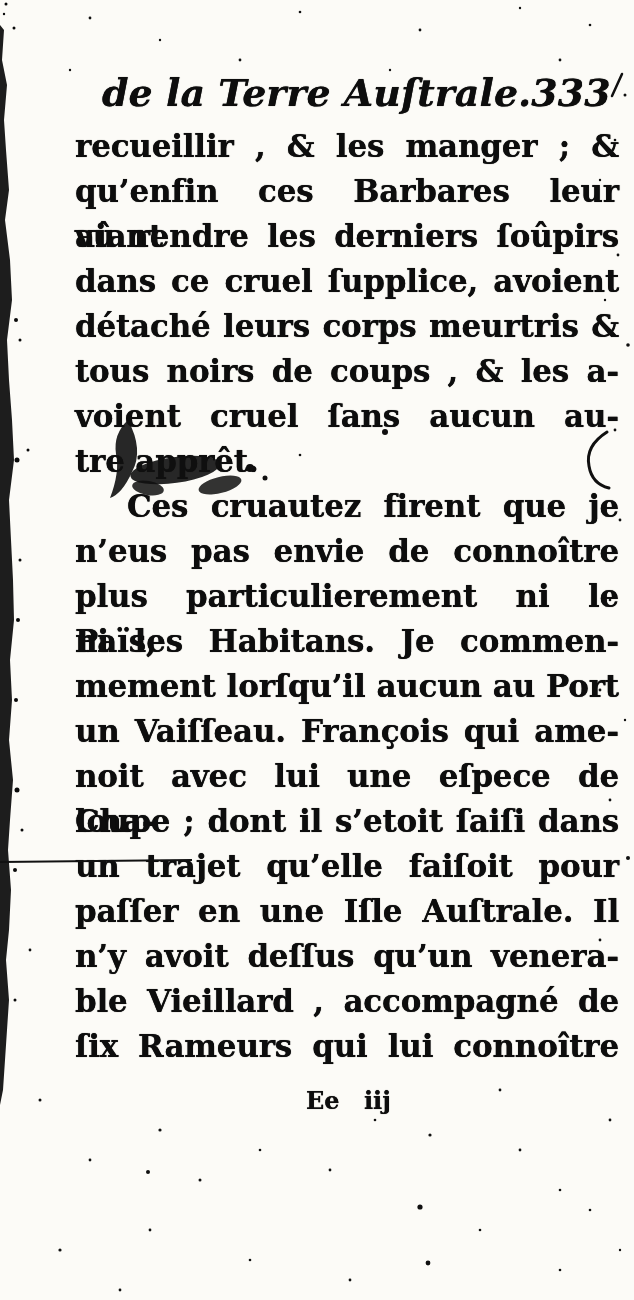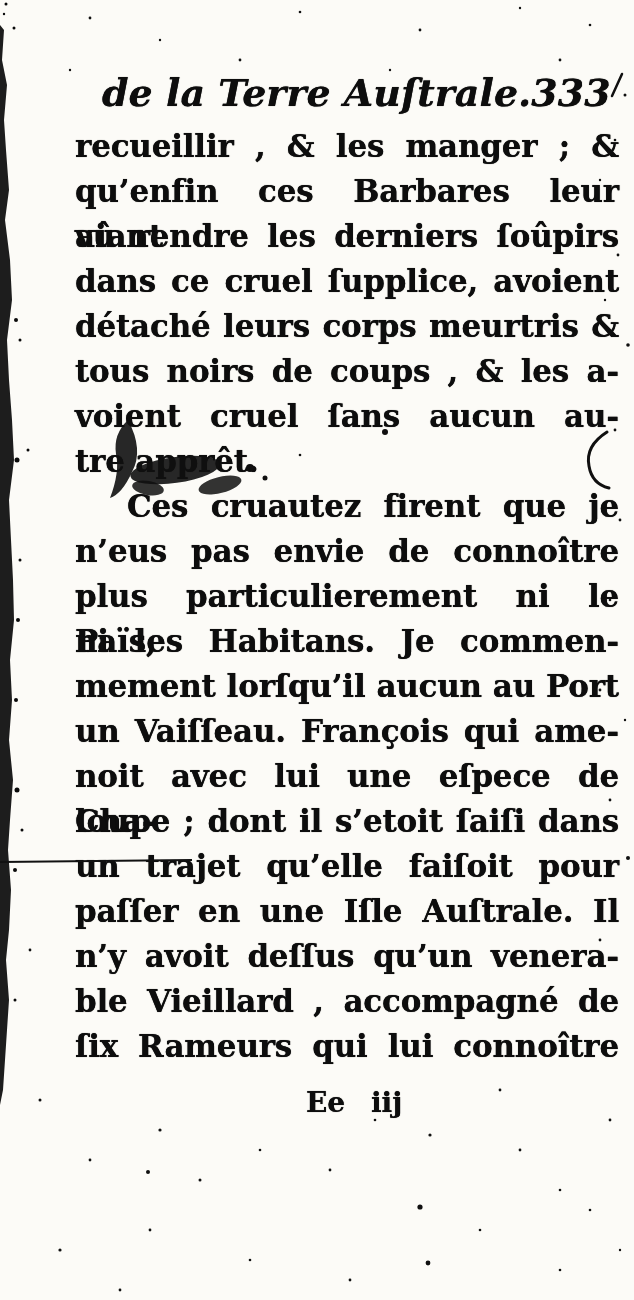--- a/index.html
+++ b/index.html
@@ -48,21 +48,21 @@
     text-align-last: justify;
     overflow: visible;
     text-shadow: 0 0 0.7px currentColor;
   }
   .line.para-end { text-align-last: left; }
   .line.indent { padding-left: 52px; width: 492px; }
   .signature {
     position: absolute;
     left: 306px;
     top: 1086px;
-    font-size: 28px;
+    font-size: 24px;
     font-weight: bold;
     word-spacing: 16px;
     text-shadow: 0 0 0.7px currentColor;
   }
   .scan-overlay {
     position: absolute;
     left: 0; top: 0;
     width: 634px; height: 1300px;
     pointer-events: none;
   }

